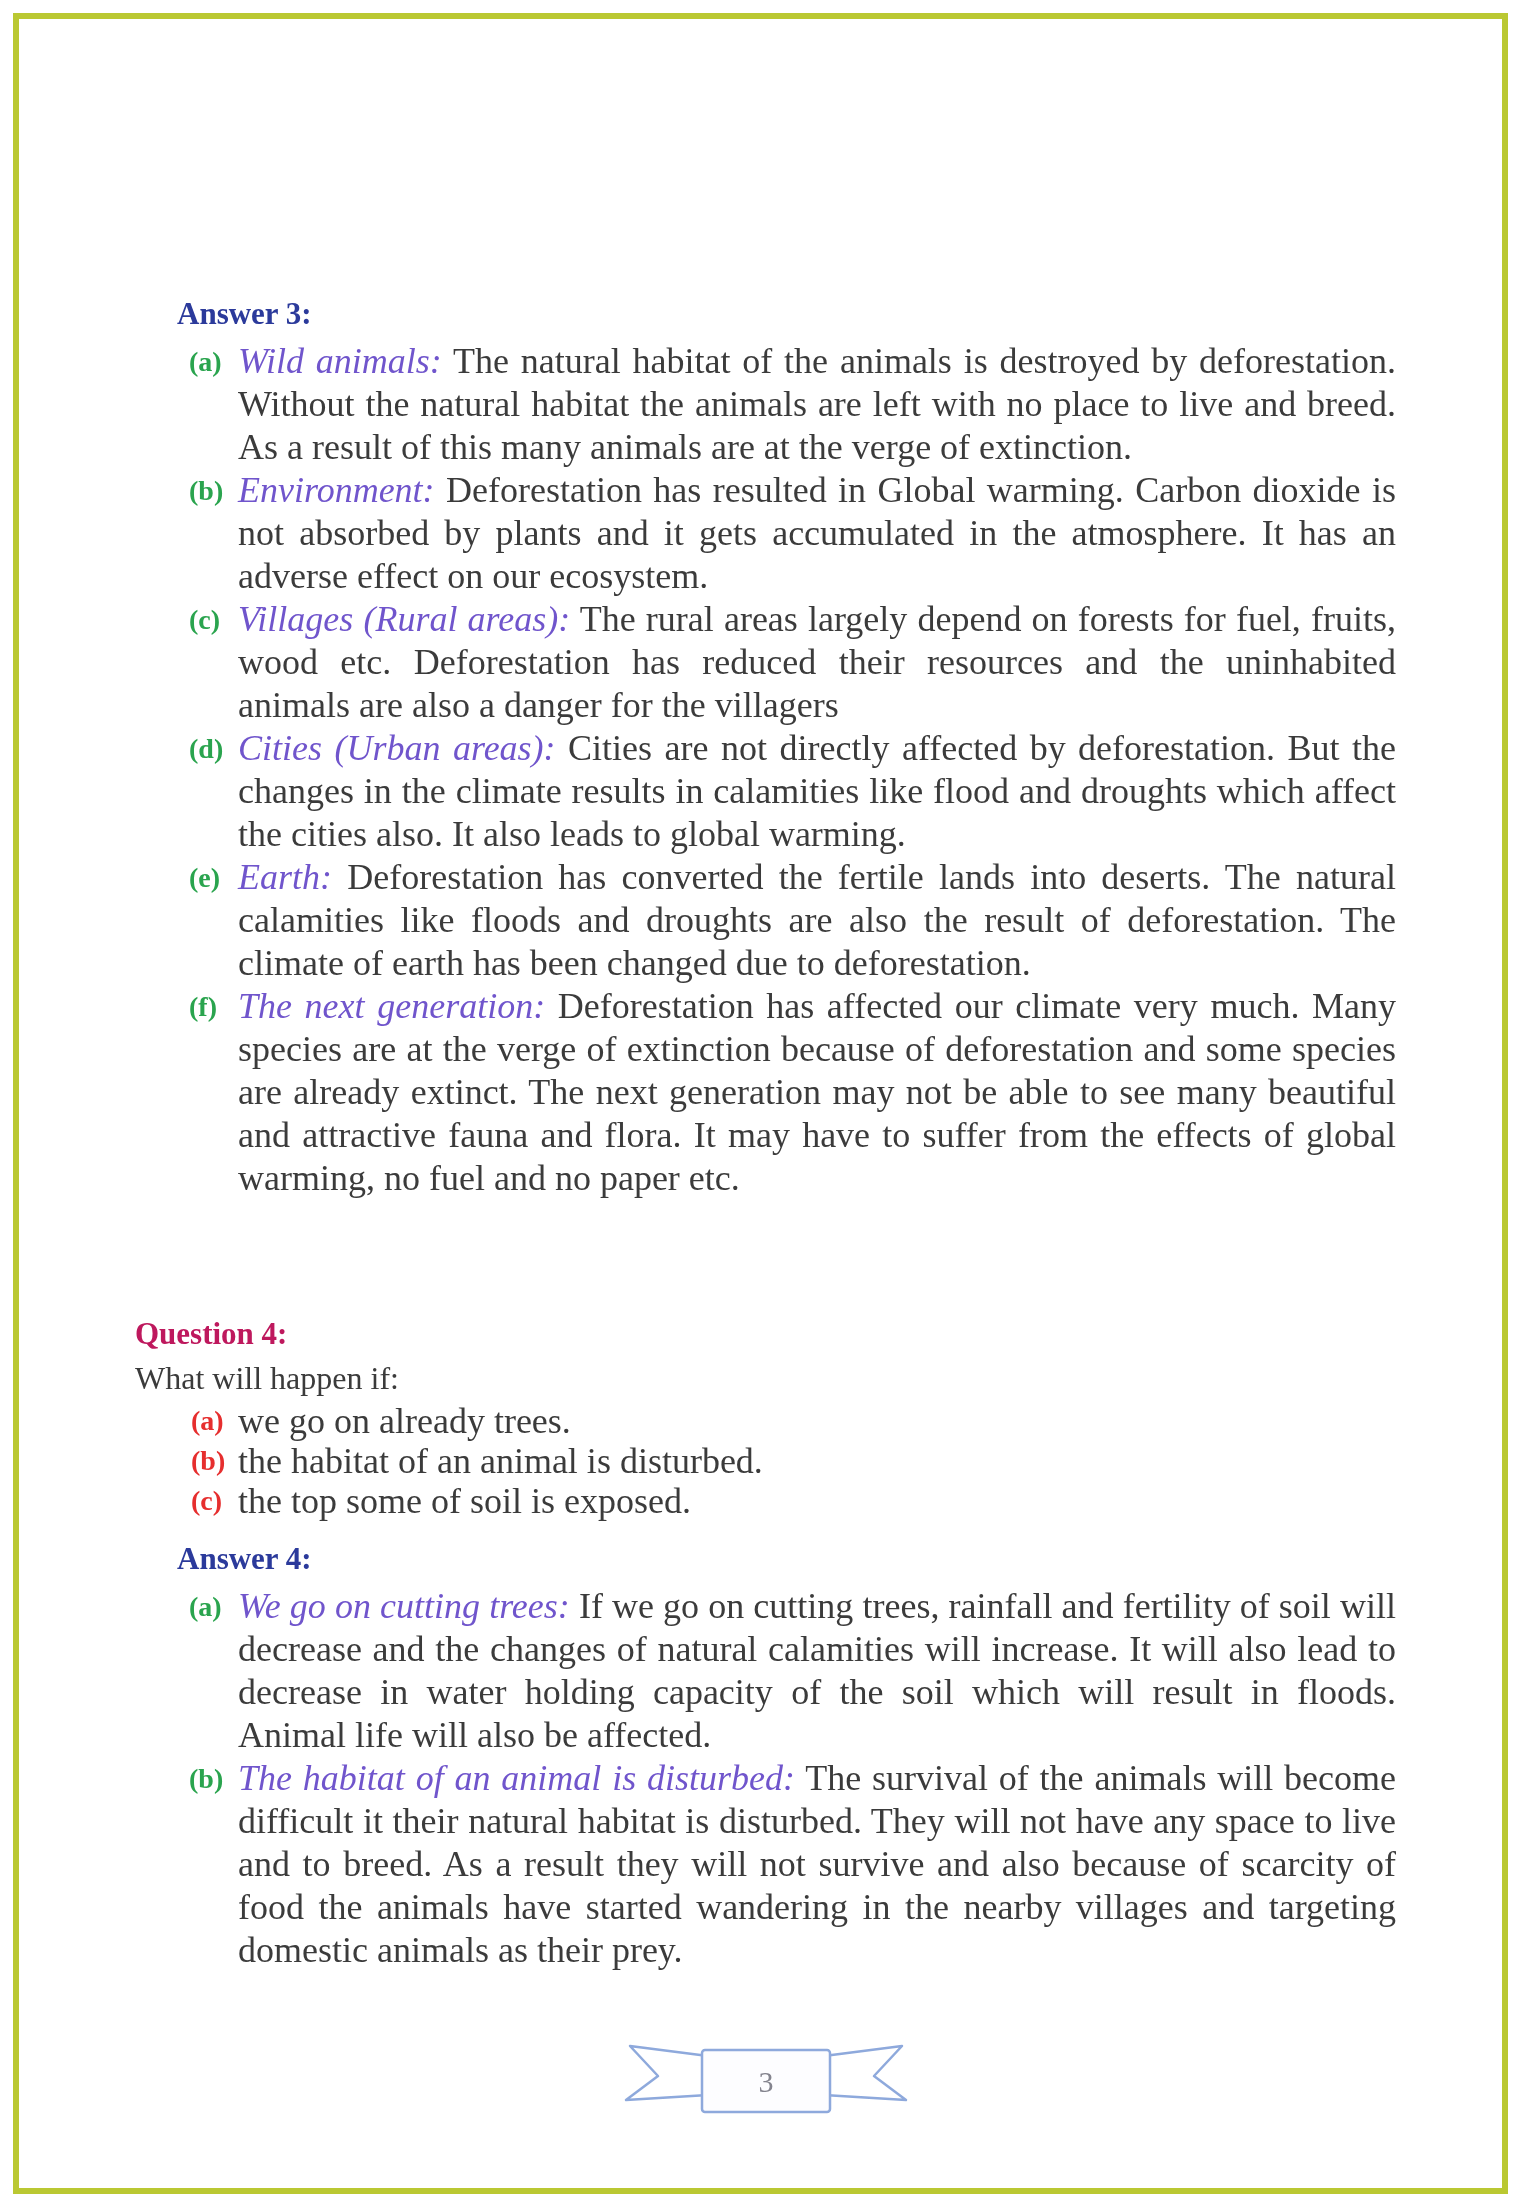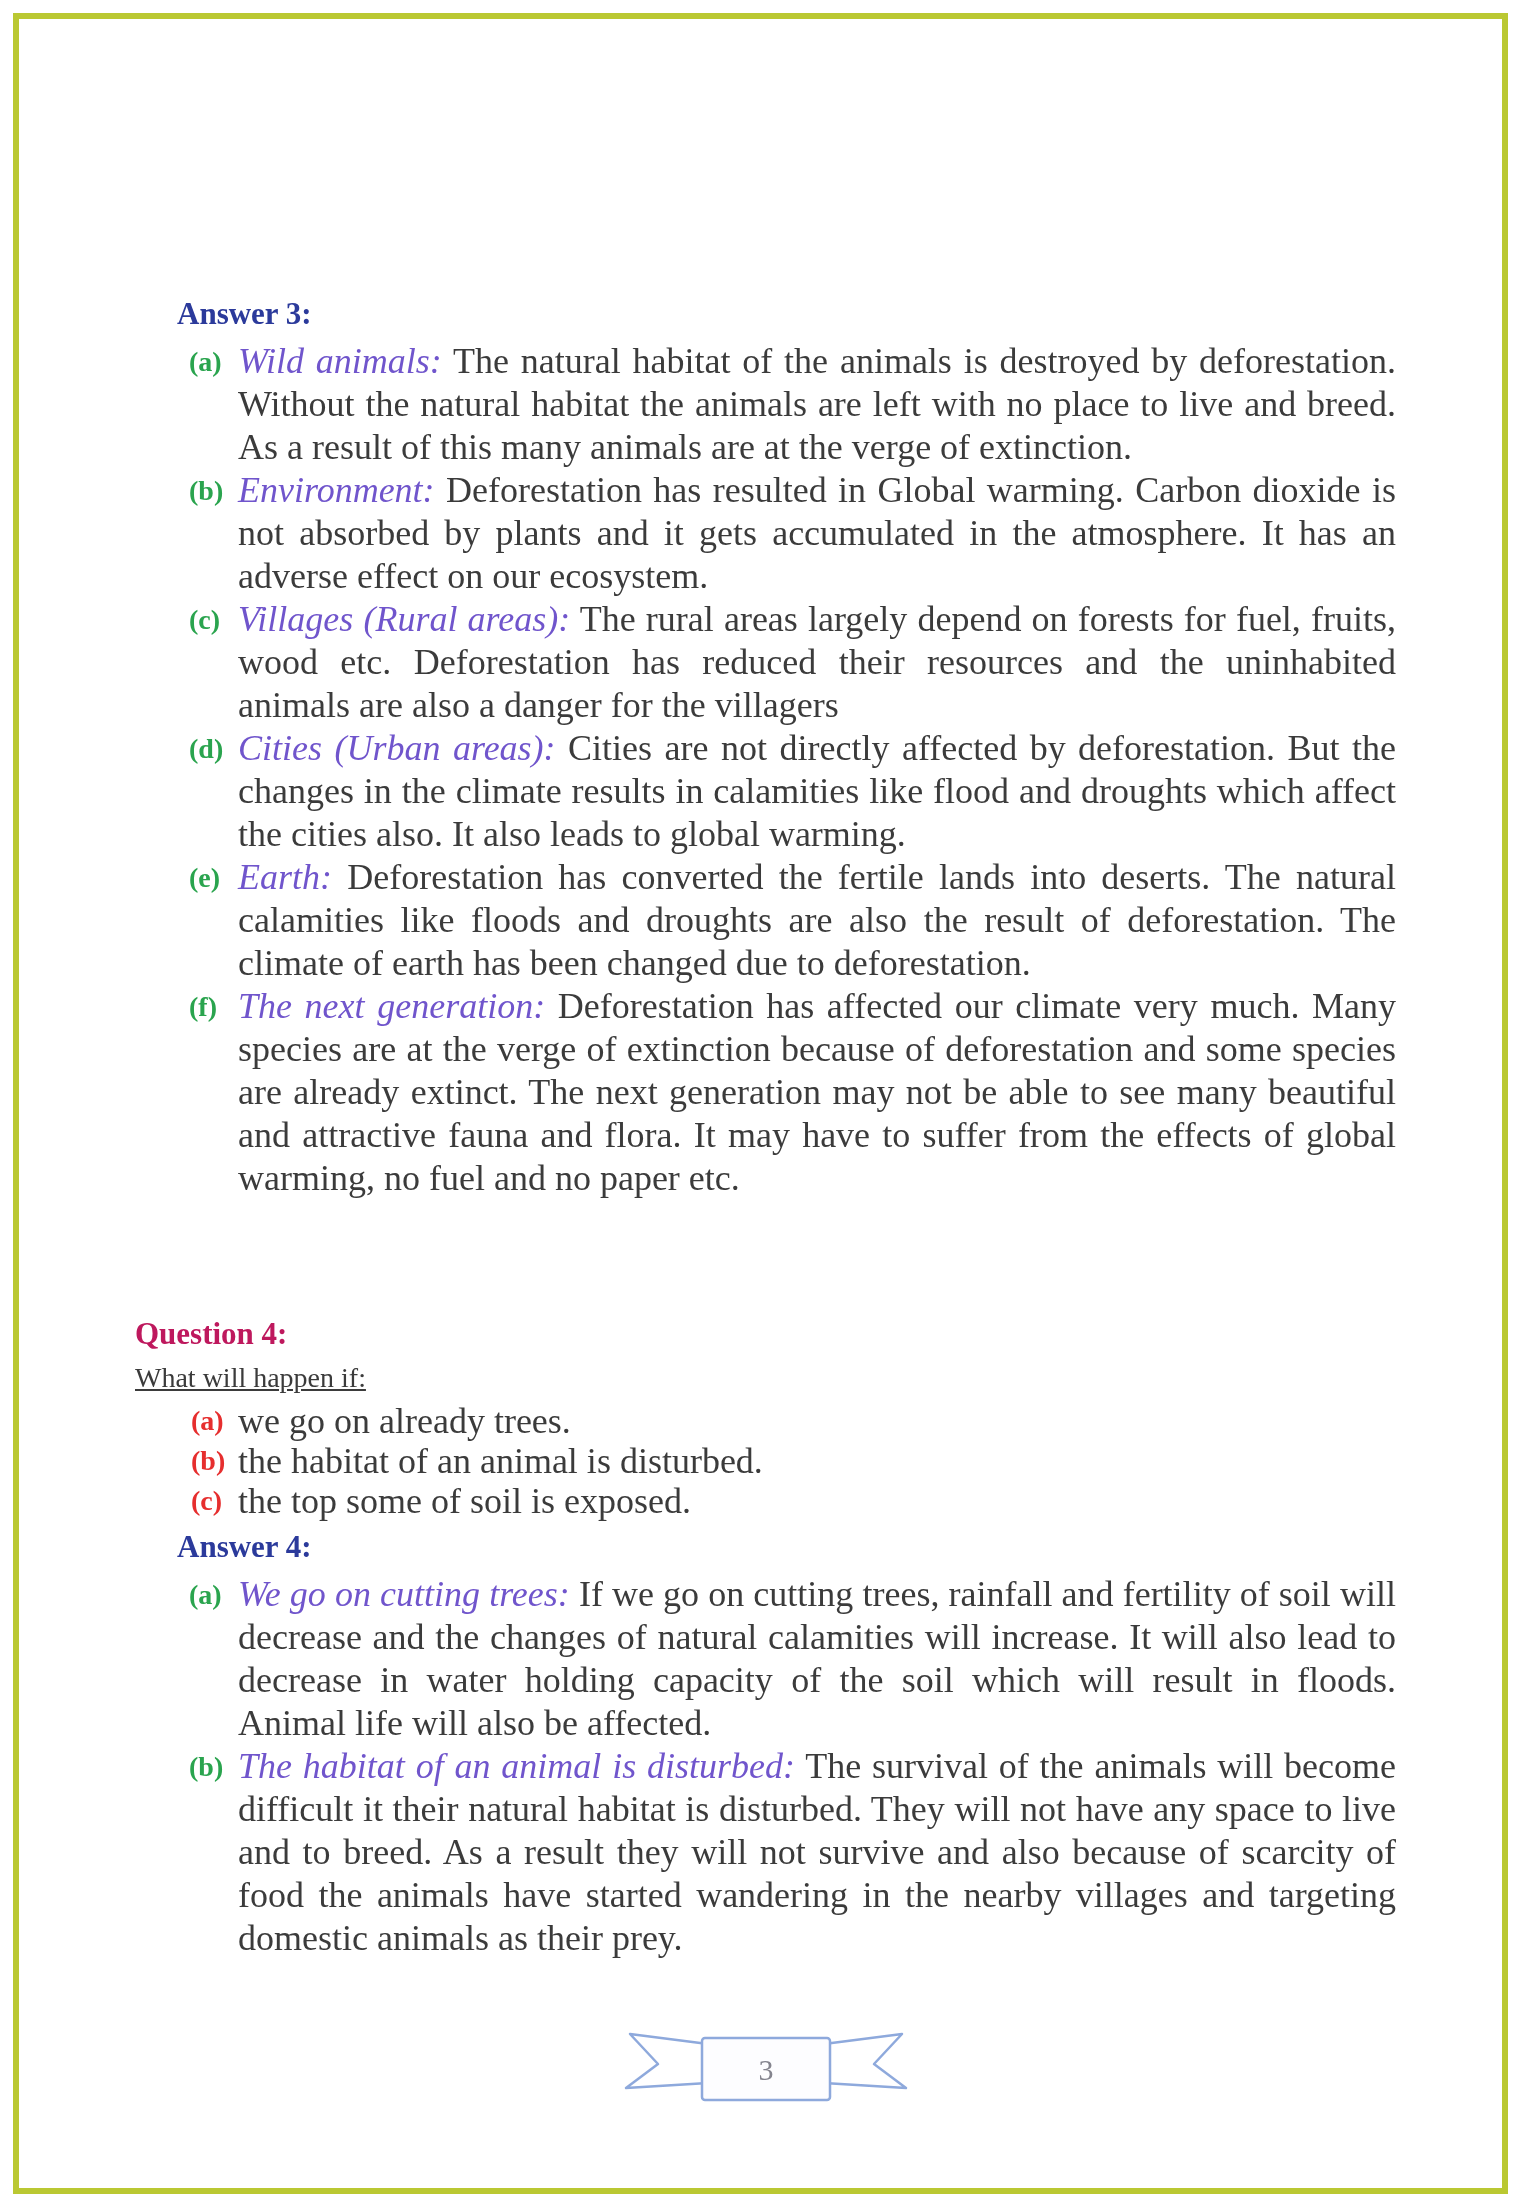--- a/index.html
+++ b/index.html
@@ -45,27 +45,27 @@
 
   .body {
     margin: 0;
     font-size: 36px;
     line-height: 43px;
     text-align: justify;
   }
   .lead { font-style: italic; color: #7055cc; }
 
   .question-block { margin-top: 112px; }
-  .intro { margin: 0; font-size: 28px; line-height: 46px; text-decoration: underline; }
+  .intro { margin: 0; font-size: 32px; line-height: 46px; }
 
   .qitem { position: relative; padding-left: 103px; }
   .qitem .marker { position: absolute; left: 56px; top: 0; line-height: 40px; }
   .qitem .body { text-align: left; line-height: 40px; }
 
-  .answer-4 { margin-top: 4px; }
+  .answer-4 { margin-top: 16px; }
 
   .ribbon-wrap {
     margin-top: 66px;
     display: flex;
     justify-content: center;
   }
   .ribbon-wrap svg { display: block; }
   .ribbon-text {
     font-family: "Liberation Serif", "DejaVu Serif", serif;
     font-size: 30px;

